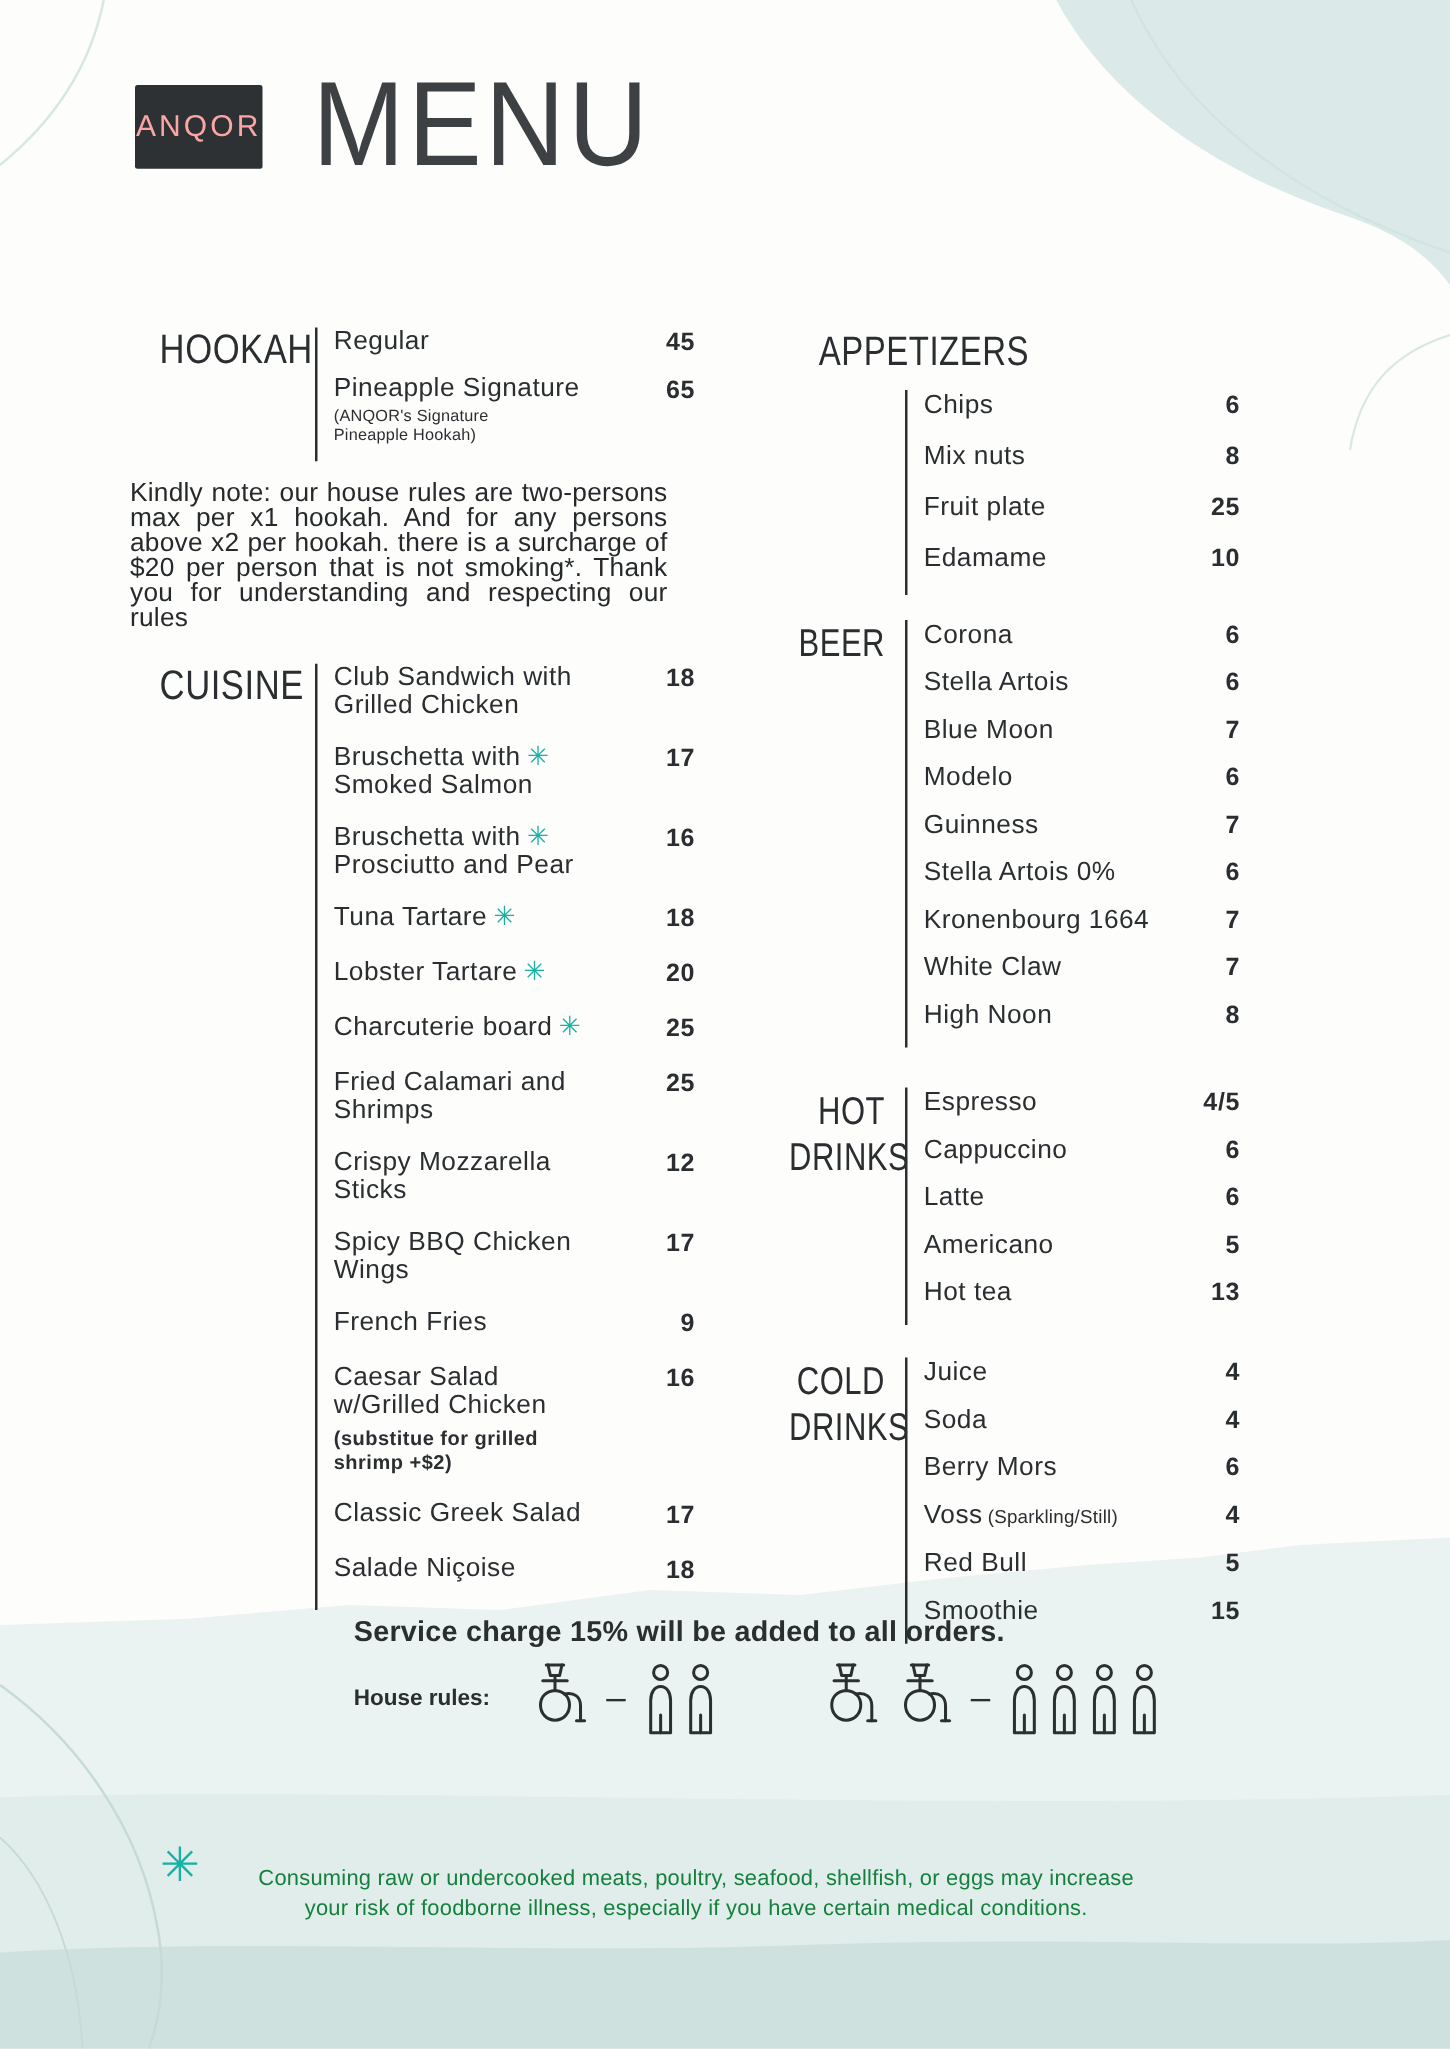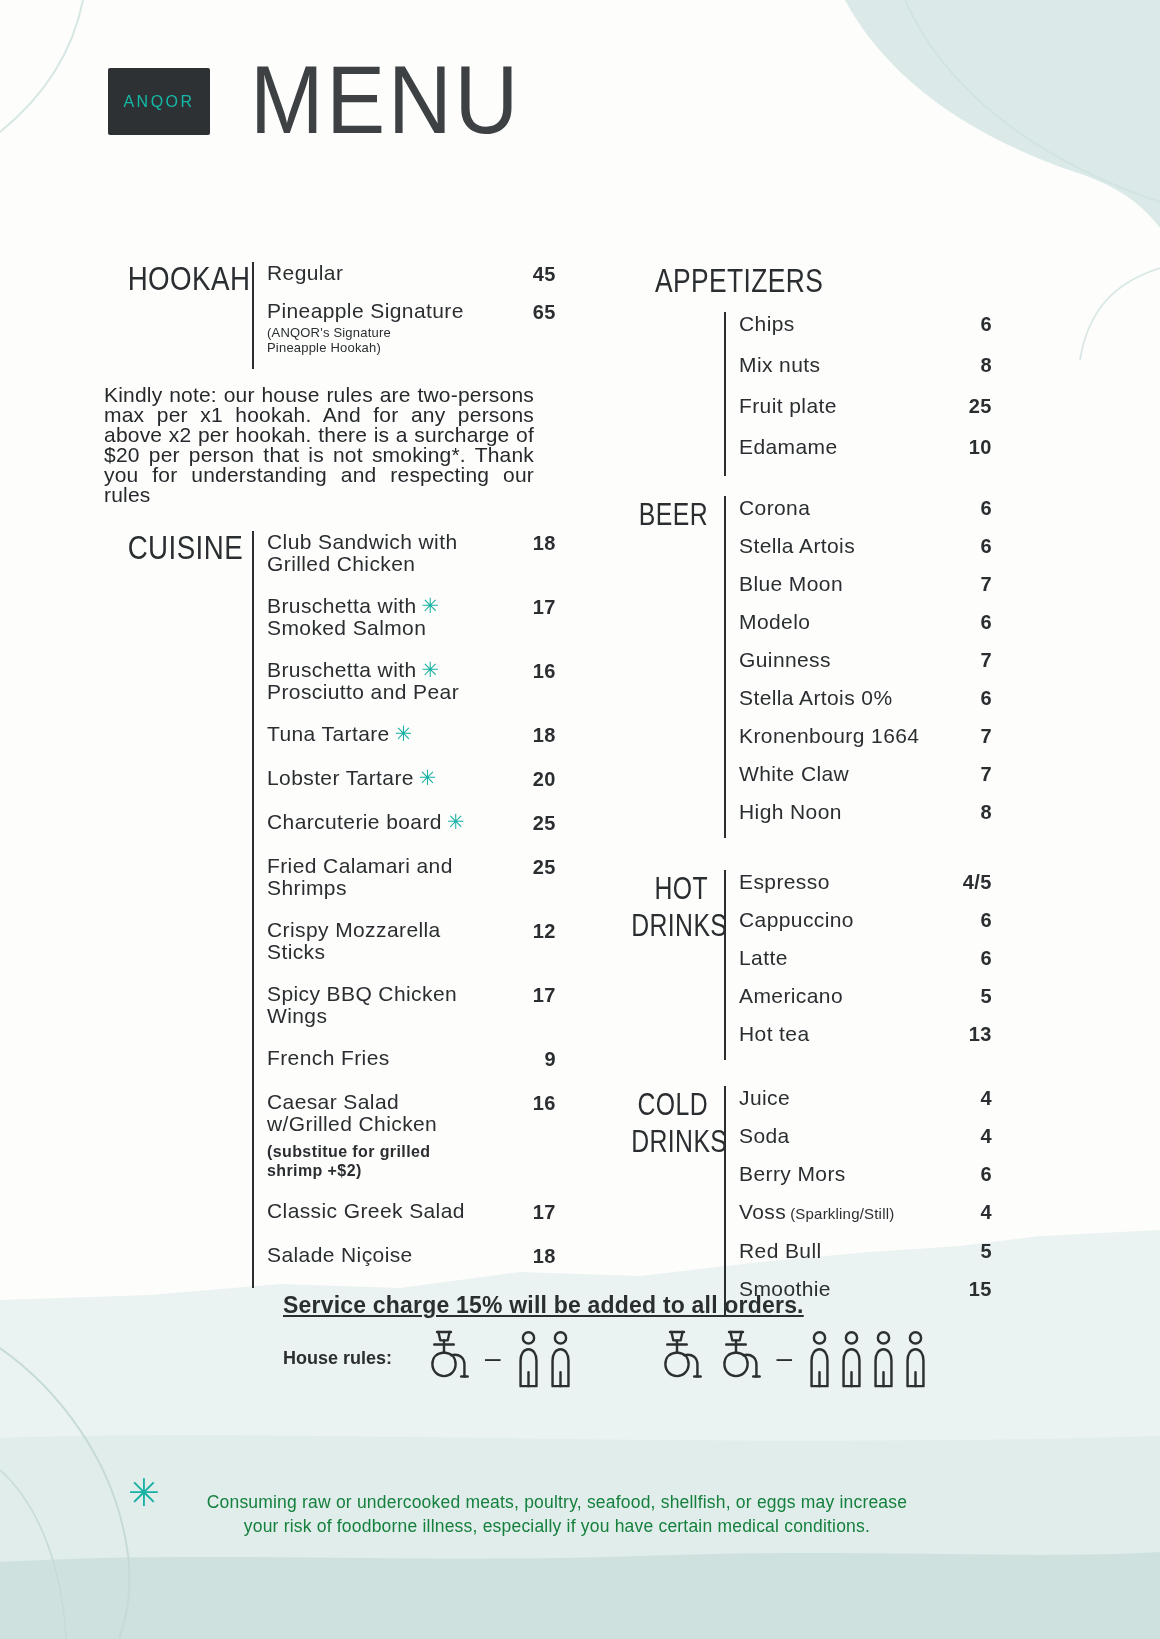--- a/index.html
+++ b/index.html
@@ -2,22 +2,22 @@
 <html><head>
 <meta charset="utf-8">
 <style>
   html,body{margin:0;padding:0;}
   body{background:#e9e9e9;font-family:"Liberation Sans","DejaVu Sans",sans-serif;}
   .page{position:relative;width:1160px;height:1639px;margin:0 auto;background:#fdfdfc;overflow:hidden;color:#2b2e30;}
   .bg{position:absolute;inset:0;width:100%;height:100%;z-index:0;}
   .layer{position:absolute;inset:0;z-index:1;}
 
   
-  .logo{position:absolute;left:108px;top:68px;width:102px;height:67px;background:#2d3133;color:#14b8a6;
-        display:flex;align-items:center;justify-content:center;font-size:16px;letter-spacing:2.5px;border-radius:2px;}
+  .logo{position:absolute;left:108px;top:68px;width:102px;height:67px;background:#2d3133;color:#fca5a5;
+        display:flex;align-items:center;justify-content:center;font-size:24px;letter-spacing:2.5px;border-radius:2px;}
   .title{position:absolute;left:250px;top:52px;margin:0;font-size:96px;font-weight:400;letter-spacing:3px;
          color:#3e4144;transform:scaleX(.92);transform-origin:left top;line-height:1;}
 
   
   .left-col{position:absolute;left:104px;top:262px;width:452px;}
   .right-col{position:absolute;left:612px;top:262px;width:380px;}
   .sec-row{display:flex;align-items:stretch;}
 
   .sec-h{font-size:33px;font-weight:400;color:#2b2e30;letter-spacing:.5px;margin:0;}
   .left-h{width:148px;min-width:148px;box-sizing:border-box;text-align:right;padding-right:14px;
@@ -43,21 +43,21 @@
   
   .r-items .rrow{display:flex;justify-content:space-between;align-items:baseline;margin-bottom:14px;gap:36px;}
   .ap-items .rrow{margin-bottom:17px;}
   .rname{font-size:21px;letter-spacing:.4px;line-height:22px;}
   .rsuffix{font-size:15px;margin-left:4px;letter-spacing:.2px;}
   .sec-appetizers{margin-bottom:20px;}
   .sec-beer{margin-bottom:32px;}
   .sec-hot{margin-bottom:26px;}
 
   
-  .service{position:absolute;left:283px;top:1292px;font-size:23px;font-weight:700;letter-spacing:.2px;text-decoration:underline;}
+  .service{position:absolute;left:283px;top:1292px;font-size:23px;font-weight:700;letter-spacing:.2px;}
   .house-rules{position:absolute;left:283px;top:1328px;display:flex;align-items:center;gap:26px;}
   .hr-label{font-size:18px;font-weight:700;}
   .hr-groups{display:flex;align-items:center;gap:78px;}
   .hr-group{display:flex;align-items:flex-end;gap:7px;}
   .hr-dash{font-size:28px;align-self:center;margin:0 8px;color:#2b2e30;}
   .hr-icon{display:block;}
   .hr-icon.person{width:25px;height:58px;}
   .hr-icon.hookah{width:52px;height:60px;}
 
   .disclaimer{position:absolute;left:128px;top:1474px;width:812px;display:flex;gap:14px;align-items:flex-start;}

